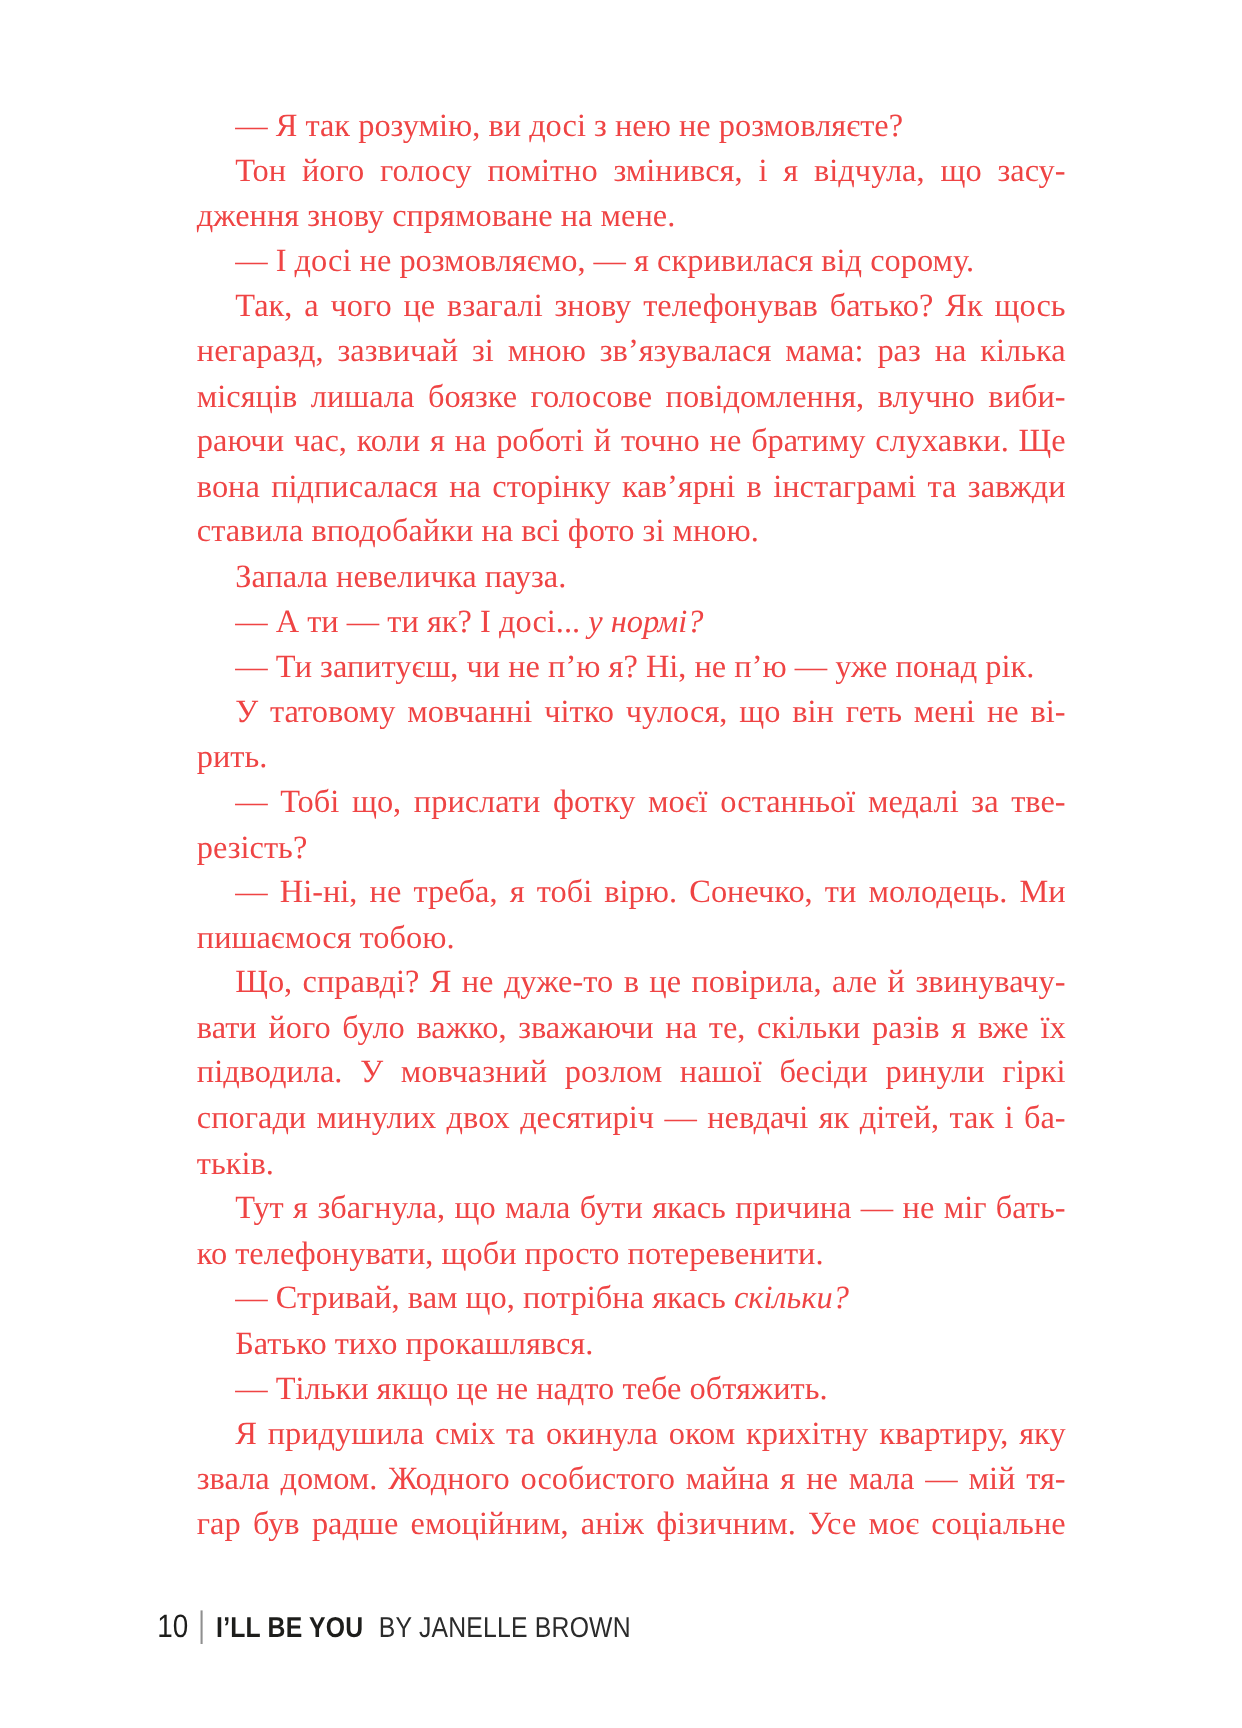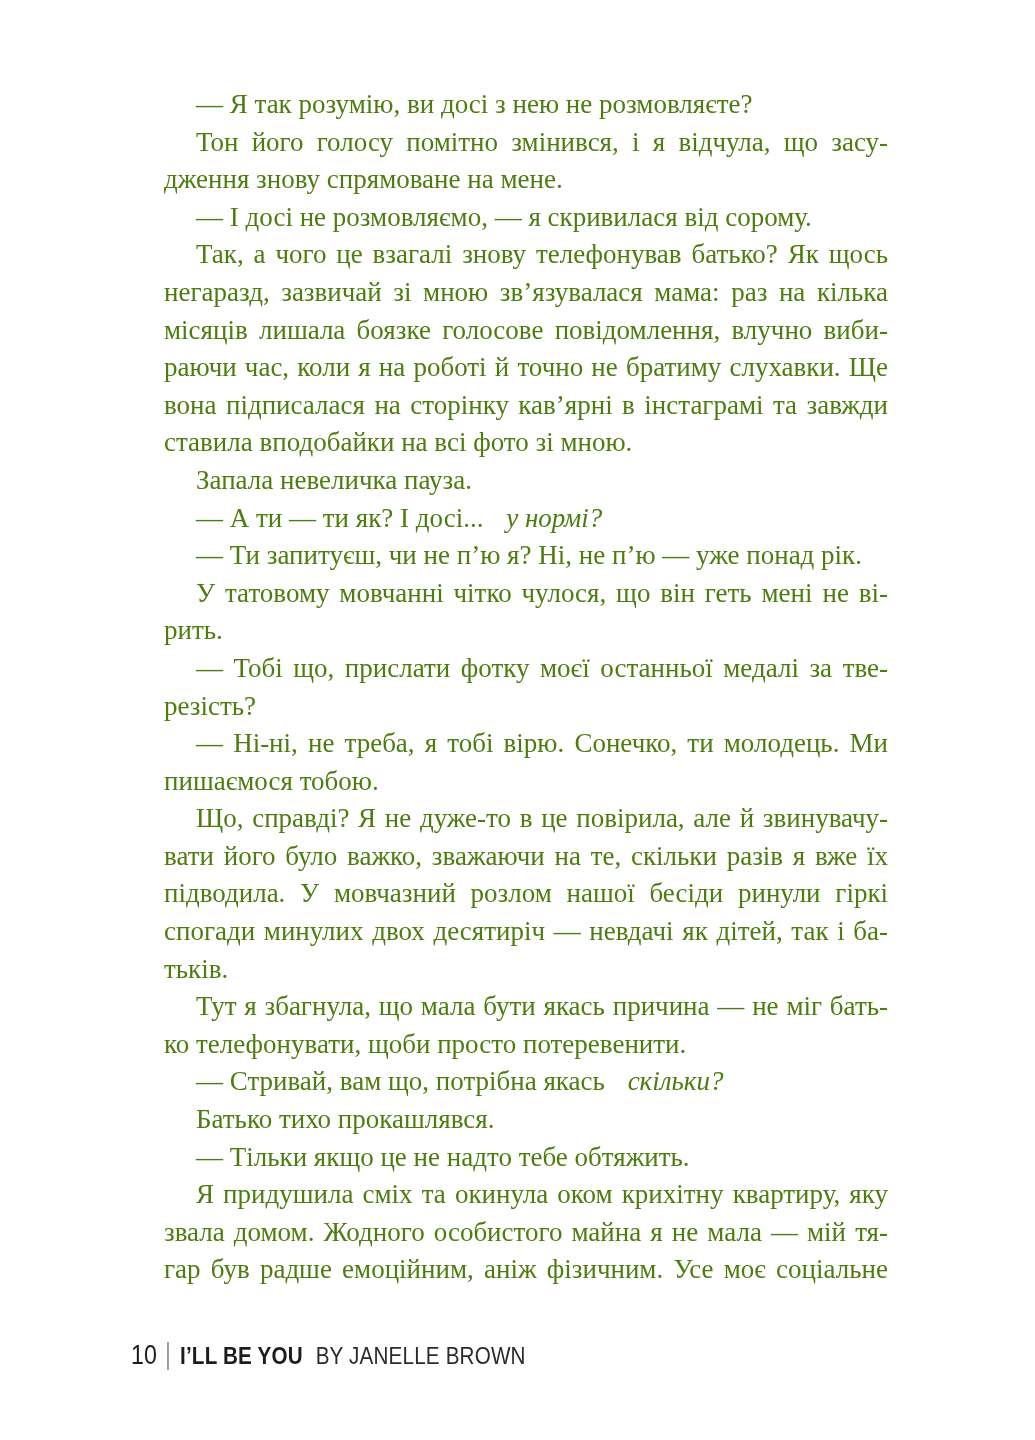--- a/index.html
+++ b/index.html
@@ -11,30 +11,30 @@
     overflow: hidden;
   }
   .text-block {
     position: absolute;
     left: 164px;
     top: 86px;
     width: 724px;
     font-family: "Liberation Serif", "DejaVu Serif", serif;
     font-size: 27px;
     line-height: 37.6px;
-    color: #4d7c0f;
+    color: #ef4444;
   }
   .line {
     text-align: justify;
     text-align-last: left;
     white-space: normal;
   }
   .line.j  { text-align-last: justify; }
   .line.ind { padding-left: 32px; }
-  .it { font-style: italic; margin-left: 16px; }
+  .it { font-style: italic; }
 
   .footer {
     position: absolute;
     left: 131px;
     top: 1340px;
     display: flex;
     align-items: baseline;
     font-family: "Liberation Sans", sans-serif;
     color: #1d1d1b;
     transform: scaleX(0.86);

